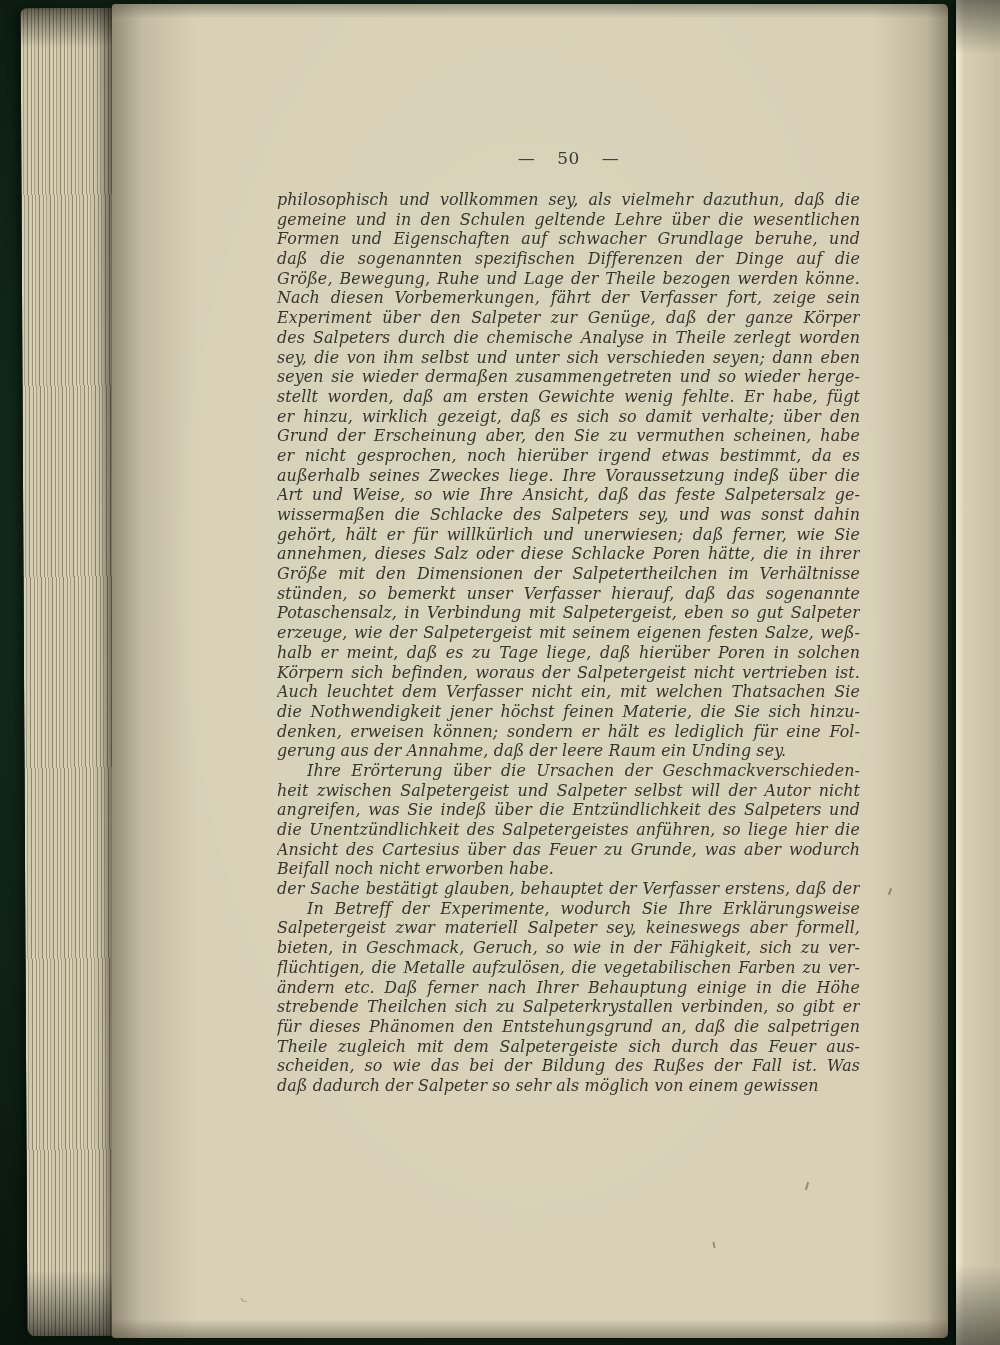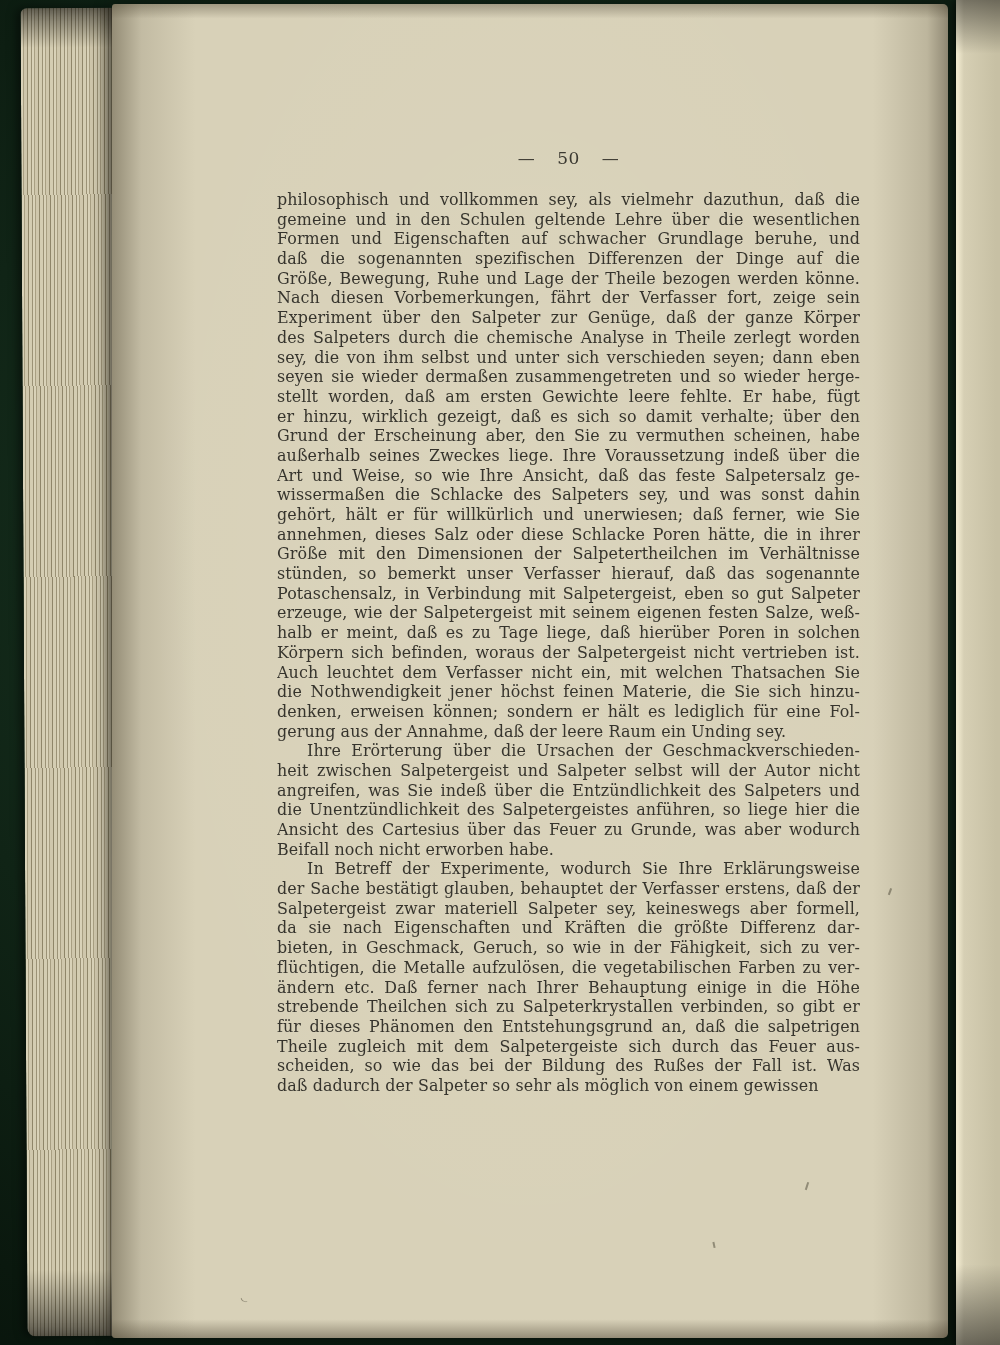--- a/index.html
+++ b/index.html
@@ -77,20 +77,21 @@
 
   
   .text-block {
     position: absolute;
     left: 165px; top: 186px;
     width: 583px;
     font-size: 15.9px;
     line-height: 19.7px;
     color: #36342d;
     letter-spacing: .1px;
+    font-style: italic;
   }
   .line {
     height: 19.7px;
     overflow: hidden;
     text-align: justify;
     text-align-last: justify;
   }
   .line.para-last {
     text-align-last: left;
   }
@@ -129,23 +130,24 @@
         <div class="line">philosophisch und vollkommen sey, als vielmehr dazuthun, daß die</div>
         <div class="line">gemeine und in den Schulen geltende Lehre über die wesentlichen</div>
         <div class="line">Formen und Eigenschaften auf schwacher Grundlage beruhe, und</div>
         <div class="line">daß die sogenannten spezifischen Differenzen der Dinge auf die</div>
         <div class="line">Größe, Bewegung, Ruhe und Lage der Theile bezogen werden könne.</div>
         <div class="line">Nach diesen Vorbemerkungen, fährt der Verfasser fort, zeige sein</div>
         <div class="line">Experiment über den Salpeter zur Genüge, daß der ganze Körper</div>
         <div class="line">des Salpeters durch die chemische Analyse in Theile zerlegt worden</div>
         <div class="line">sey, die von ihm selbst und unter sich verschieden seyen; dann eben</div>
         <div class="line">seyen sie wieder dermaßen zusammengetreten und so wieder herge-</div>
-        <div class="line">stellt worden, daß am ersten Gewichte leere fehlte. Er habe, fügt</div>
+        <div class="line">stellt worden, daß am ersten Gewichte wenig fehlte. Er habe, fügt</div>
         <div class="line">er hinzu, wirklich gezeigt, daß es sich so damit verhalte; über den</div>
         <div class="line">Grund der Erscheinung aber, den Sie zu vermuthen scheinen, habe</div>
+        <div class="line">er nicht gesprochen, noch hierüber irgend etwas bestimmt, da es</div>
         <div class="line">außerhalb seines Zweckes liege. Ihre Voraussetzung indeß über die</div>
         <div class="line">Art und Weise, so wie Ihre Ansicht, daß das feste Salpetersalz ge-</div>
         <div class="line">wissermaßen die Schlacke des Salpeters sey, und was sonst dahin</div>
         <div class="line">gehört, hält er für willkürlich und unerwiesen; daß ferner, wie Sie</div>
         <div class="line">annehmen, dieses Salz oder diese Schlacke Poren hätte, die in ihrer</div>
         <div class="line">Größe mit den Dimensionen der Salpetertheilchen im Verhältnisse</div>
         <div class="line">stünden, so bemerkt unser Verfasser hierauf, daß das sogenannte</div>
         <div class="line">Potaschensalz, in Verbindung mit Salpetergeist, eben so gut Salpeter</div>
         <div class="line">erzeuge, wie der Salpetergeist mit seinem eigenen festen Salze, weß-</div>
         <div class="line">halb er meint, daß es zu Tage liege, daß hierüber Poren in solchen</div>
@@ -153,24 +155,23 @@
         <div class="line">Auch leuchtet dem Verfasser nicht ein, mit welchen Thatsachen Sie</div>
         <div class="line">die Nothwendigkeit jener höchst feinen Materie, die Sie sich hinzu-</div>
         <div class="line">denken, erweisen können; sondern er hält es lediglich für eine Fol-</div>
         <div class="line para-last">gerung aus der Annahme, daß der leere Raum ein Unding sey.</div>
         <div class="line indent">Ihre Erörterung über die Ursachen der Geschmackverschieden-</div>
         <div class="line">heit zwischen Salpetergeist und Salpeter selbst will der Autor nicht</div>
         <div class="line">angreifen, was Sie indeß über die Entzündlichkeit des Salpeters und</div>
         <div class="line">die Unentzündlichkeit des Salpetergeistes anführen, so liege hier die</div>
         <div class="line">Ansicht des Cartesius über das Feuer zu Grunde, was aber wodurch</div>
         <div class="line para-last">Beifall noch nicht erworben habe.</div>
+        <div class="line">der Sache bestätigt glauben, behauptet der Verfasser erstens, daß der</div>
         <div class="line indent">In Betreff der Experimente, wodurch Sie Ihre Erklärungsweise</div>
-        <div class="line">der Sache bestätigt glauben, behauptet der Verfasser erstens, daß der</div>
         <div class="line">Salpetergeist zwar materiell Salpeter sey, keineswegs aber formell,</div>
-        <div class="line">da sie nach Eigenschaften und Kräften die größte Differenz dar-</div>
         <div class="line">bieten, in Geschmack, Geruch, so wie in der Fähigkeit, sich zu ver-</div>
         <div class="line">flüchtigen, die Metalle aufzulösen, die vegetabilischen Farben zu ver-</div>
         <div class="line">ändern etc. Daß ferner nach Ihrer Behauptung einige in die Höhe</div>
         <div class="line">strebende Theilchen sich zu Salpeterkrystallen verbinden, so gibt er</div>
         <div class="line">für dieses Phänomen den Entstehungsgrund an, daß die salpetrigen</div>
         <div class="line">Theile zugleich mit dem Salpetergeiste sich durch das Feuer aus-</div>
         <div class="line">scheiden, so wie das bei der Bildung des Rußes der Fall ist. Was</div>
         <div class="line para-last">daß dadurch der Salpeter so sehr als möglich von einem gewissen</div>
       </div>
 

